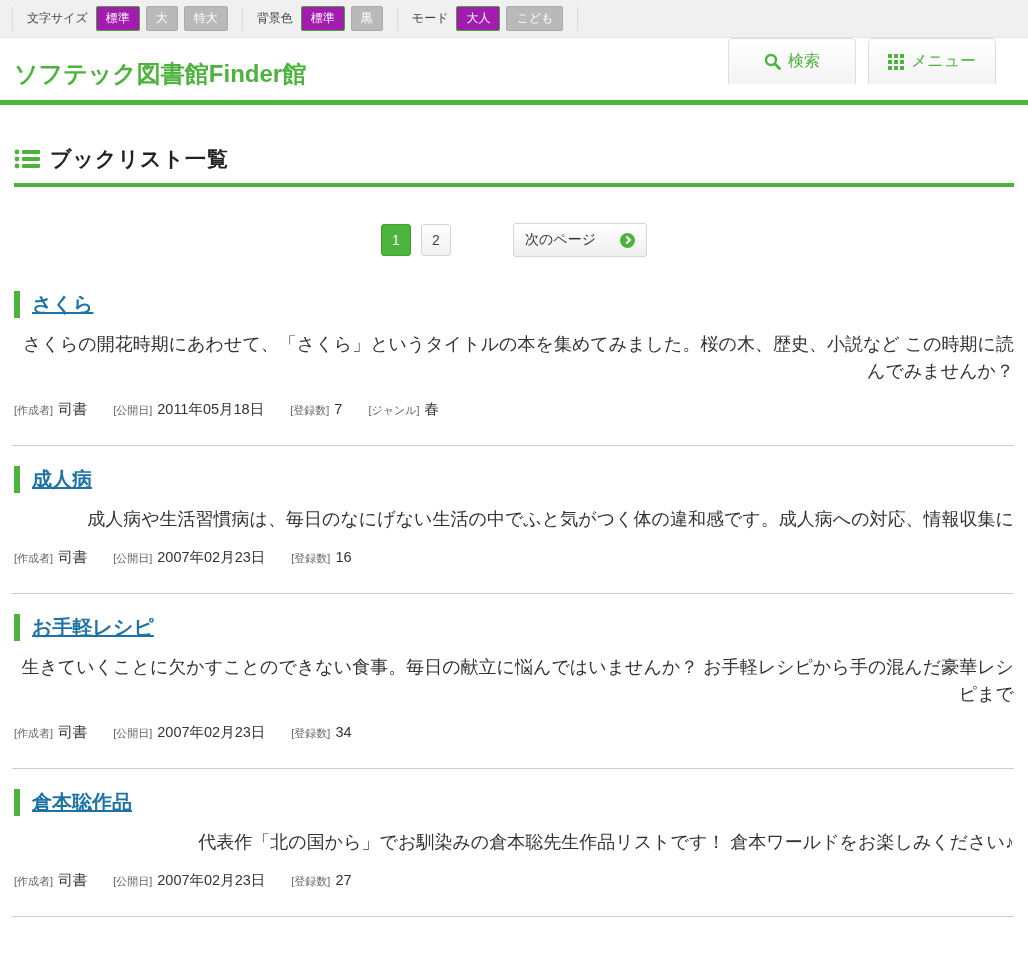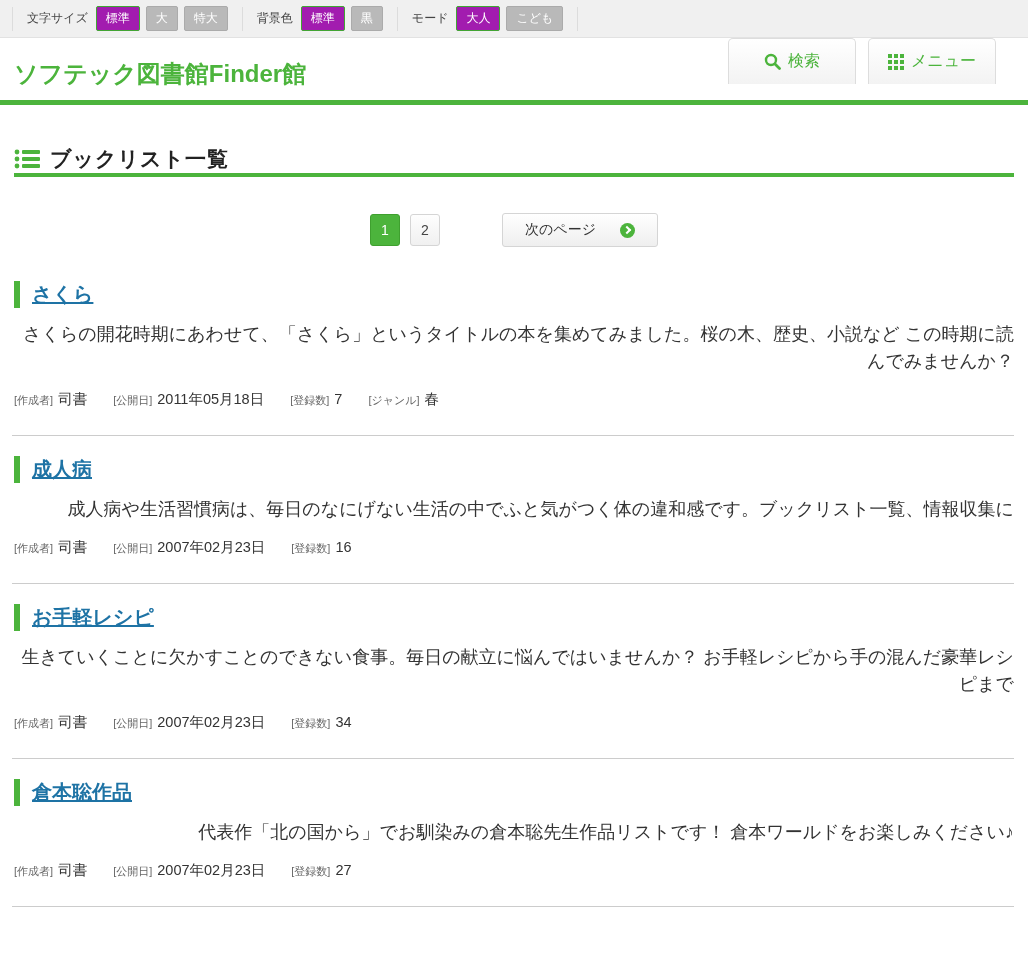--- a/index.html
+++ b/index.html
@@ -83,20 +83,21 @@
   .menu-grid-icon i { width: 4px; height: 4px; background: #4cb43c; display: block; }
 
   
   .main { padding: 0 14px; }
 
   .page-title-row {
     margin-top: 40px;
     display: flex;
     align-items: center;
     gap: 10px;
+    padding-bottom: 10px;
     border-bottom: 4px solid #4cb43c;
   }
   .page-title { font-size: 21px; font-weight: bold; color: #222; letter-spacing: 1px; }
 
   .filter-row { margin-top: 32px; display: flex; align-items: center; gap: 18px; }
   .filter-label { font-size: 14px; color: #444; }
   .select-wrap { position: relative; display: inline-block; }
   .genre-select {
     -webkit-appearance: none;
     appearance: none;
@@ -143,21 +144,21 @@
     background: linear-gradient(#fefefe, #f0f0f0);
     color: #444;
   }
   .page-box.current {
     background: #4cb43c;
     border-color: #3fa02f;
     color: #fff;
   }
   .next-btn {
     margin-left: 52px;
-    width: 156px;
+    width: 134px;
     height: 34px;
     border: 1px solid #d5d5d5;
     border-radius: 3px;
     background: linear-gradient(#ffffff, #efefef);
     font-family: inherit;
     font-size: 14px;
     color: #333;
     display: flex;
     align-items: center;
     justify-content: center;
@@ -305,21 +306,21 @@
         </span>
       </div>
     </article>
     <hr class="bl-divider">
 
     <article class="bl-item">
       <div class="bl-title-row">
         <span class="bl-accent"></span>
         <a class="bl-link">成人病</a>
       </div>
-      <p class="bl-desc">成人病や生活習慣病は、毎日のなにげない生活の中でふと気がつく体の違和感です。ブックリスト一覧、情報収集に</p>
+      <p class="bl-desc">成人病や生活習慣病は、毎日のなにげない生活の中でふと気がつく体の違和感です。成人病への対応、情報収集に</p>
       <div class="bl-meta">
         <span class="meta-pair">
           <span class="meta-label">[作成者]</span>
           <span class="meta-value">司書</span>
         </span>
         <span class="meta-pair">
           <span class="meta-label">[公開日]</span>
           <span class="meta-value">2007年02月23日</span>
         </span>
         <span class="meta-pair">

